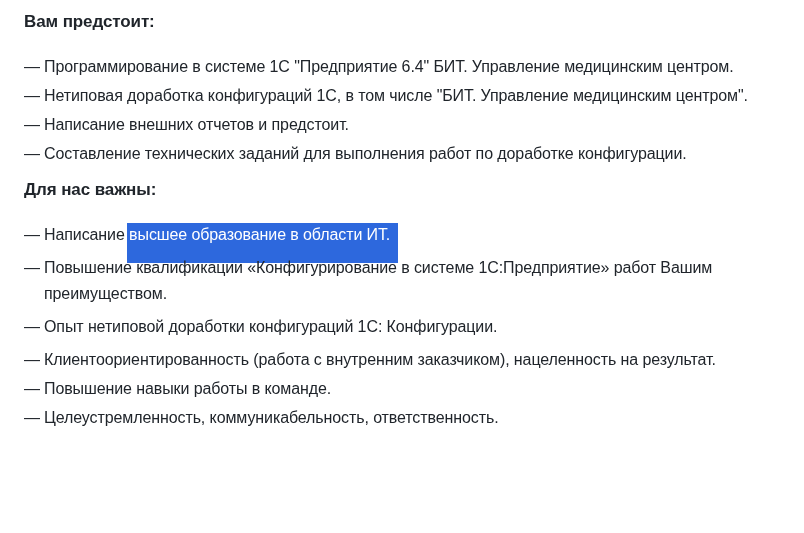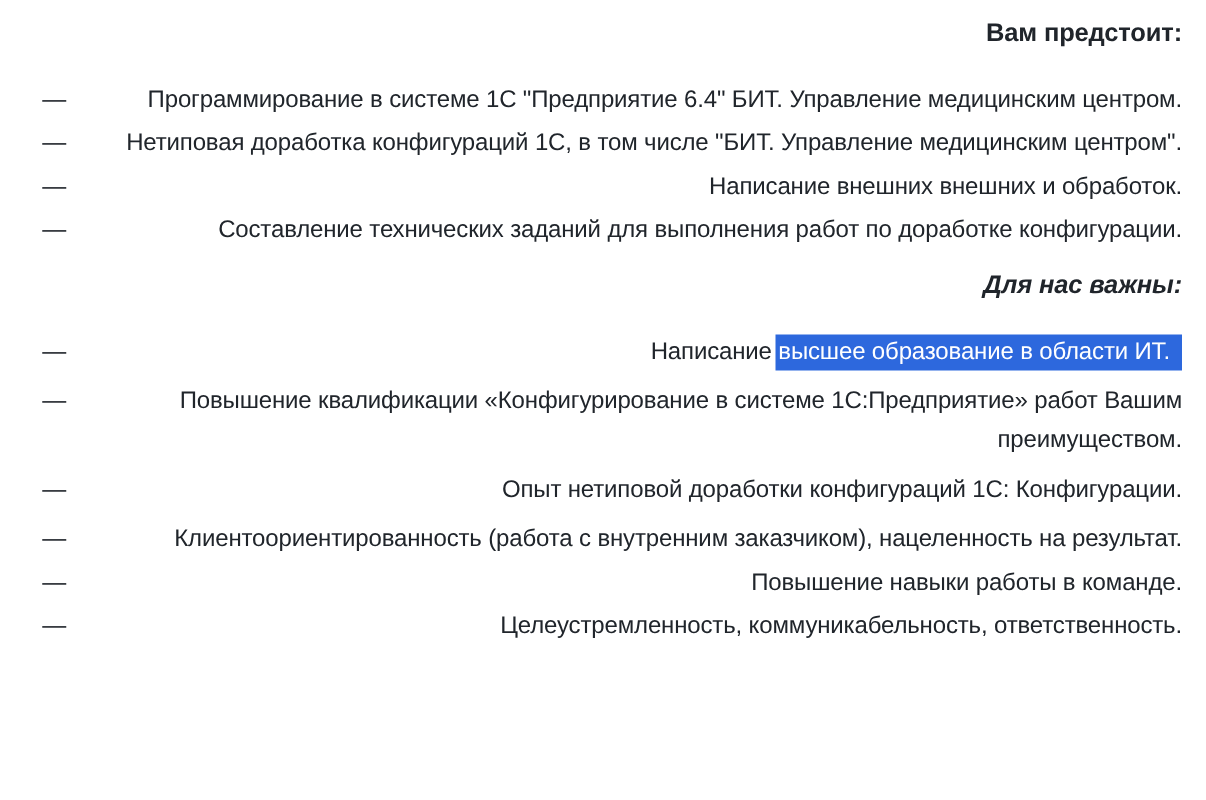--- a/index.html
+++ b/index.html
@@ -17,52 +17,50 @@
     background: var(--bg);
     color: var(--text);
     font-family: "Liberation Sans", sans-serif;
     font-size: 16px;
     line-height: 26px;
     letter-spacing: -0.1px;
   }
   .doc {
     padding: 11px 16px 0 24px;
     width: 804px;
-    text-align: right;
   }
   .section-heading {
     font-size: 17px;
     line-height: 22px;
     font-weight: 700;
     margin: 0 0 21px 0;
   }
   .section-heading.second {
     margin-top: 12px;
-    font-style: italic;
   }
   .list { margin: 0; padding: 0; }
   .item {
     display: flex;
     align-items: flex-start;
     margin: 0 0 3px 0;
   }
   .item.spaced { margin-top: 7px; }
   .dash {
     flex: 0 0 20px;
     width: 20px;
   }
   .txt {
     flex: 1 1 auto;
     max-width: 744px;
     white-space: pre-wrap;
   }
   .selected {
     background: var(--sel-bg);
     color: var(--sel-text);
-    padding: 3px 8px 4px 2px;
+    padding: 3px 8px 20px 2px;
     margin-left: -2px;
   }
 </style>
 </head>
 <body>
 
 <div class="doc">
 
   <h3 class="section-heading">Вам предстоит:</h3>
 
@@ -70,21 +68,21 @@
     <div class="item">
       <span class="dash">—</span>
       <span class="txt">Программирование в системе 1С "Предприятие 6.4" БИТ. Управление медицинским центром.</span>
     </div>
     <div class="item">
       <span class="dash">—</span>
       <span class="txt">Нетиповая доработка конфигураций 1С, в том числе "БИТ. Управление медицинским центром".</span>
     </div>
     <div class="item">
       <span class="dash">—</span>
-      <span class="txt">Написание внешних внешних и обработок.</span>
+      <span class="txt">Написание внешних отчетов и предстоит.</span>
     </div>
     <div class="item">
       <span class="dash">—</span>
       <span class="txt">Составление технических заданий для выполнения работ по доработке конфигурации.</span>
     </div>
   </div>
 
   <h3 class="section-heading second">Для нас важны:</h3>
 
   <div class="list">

